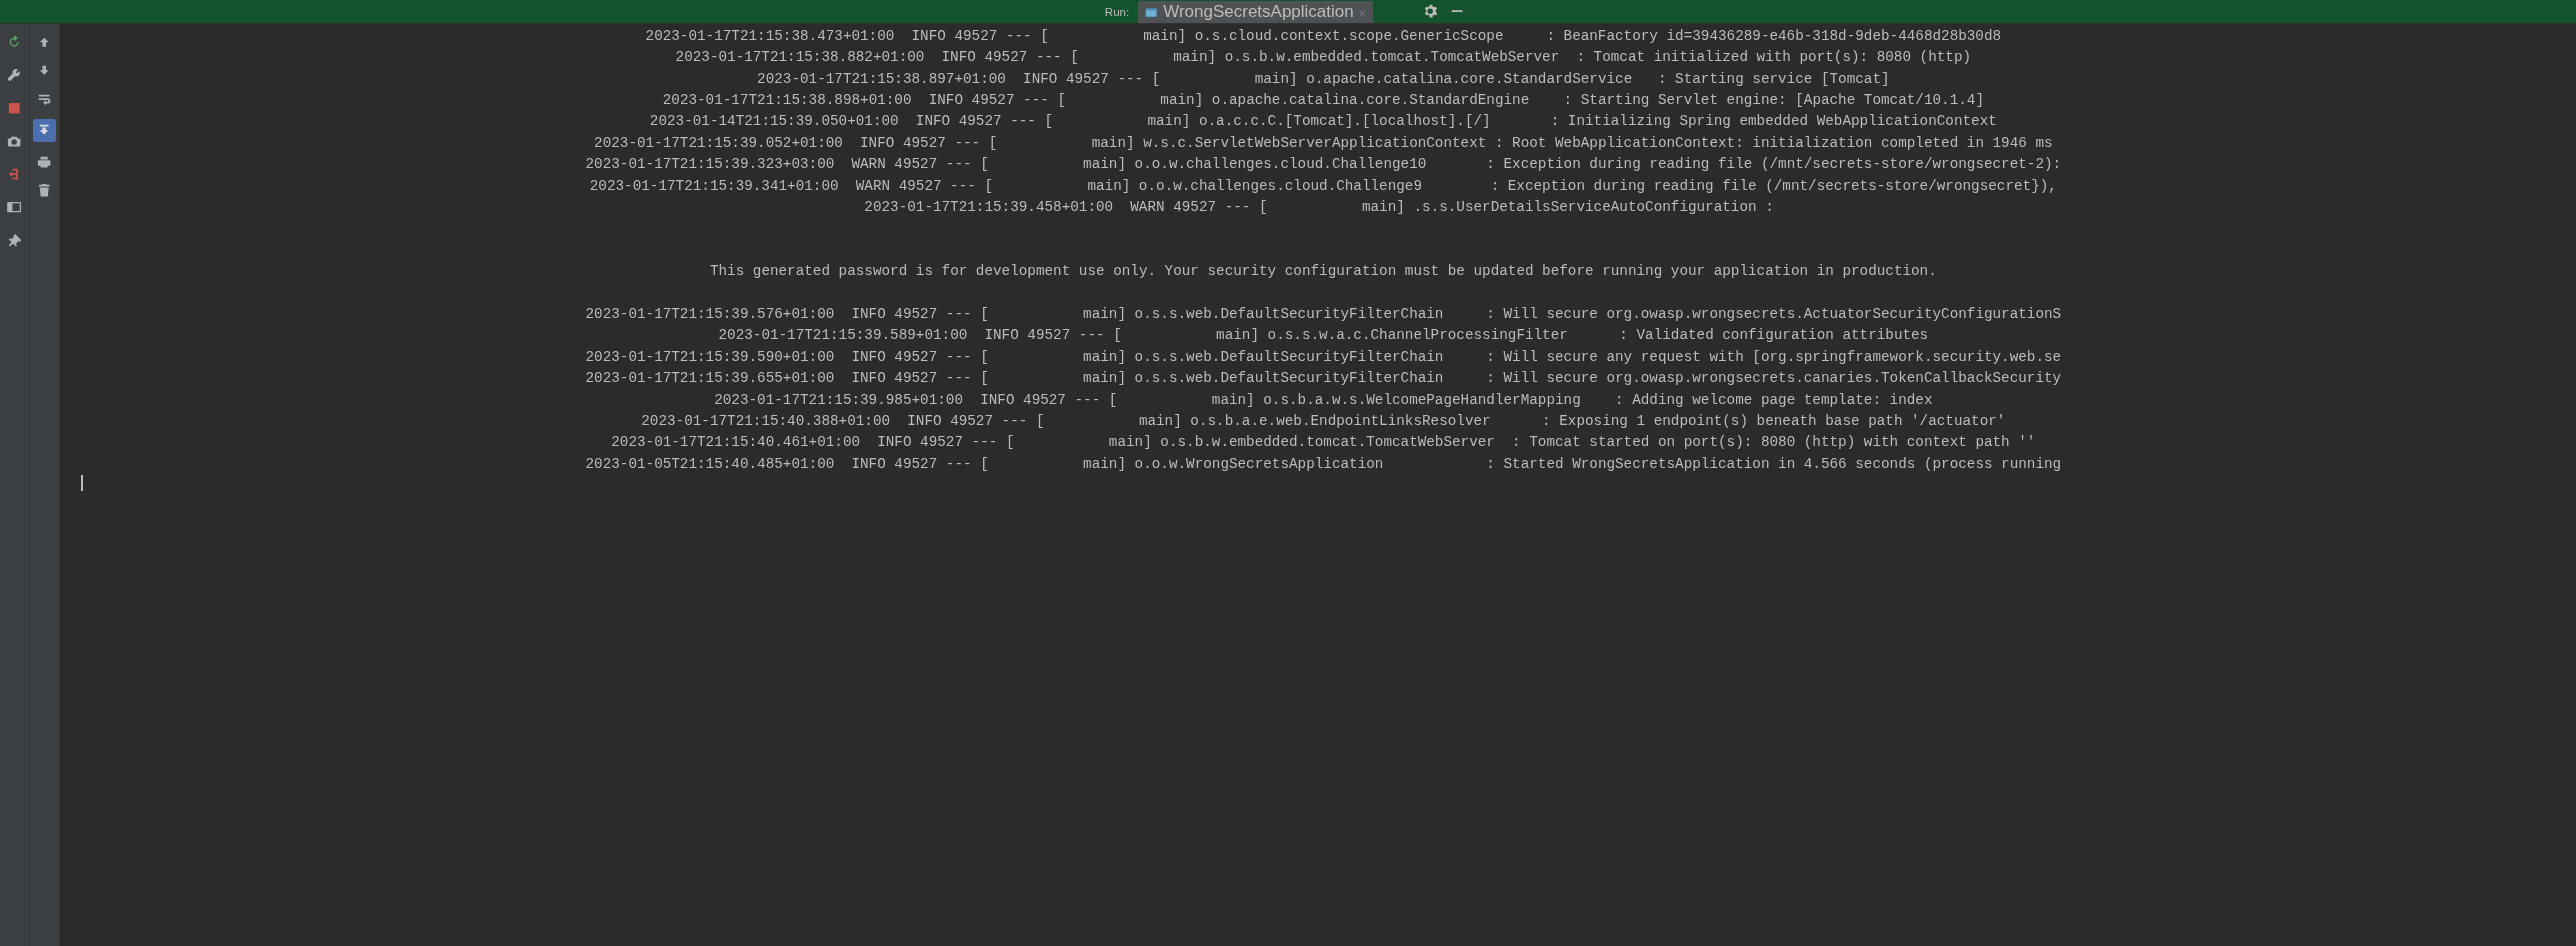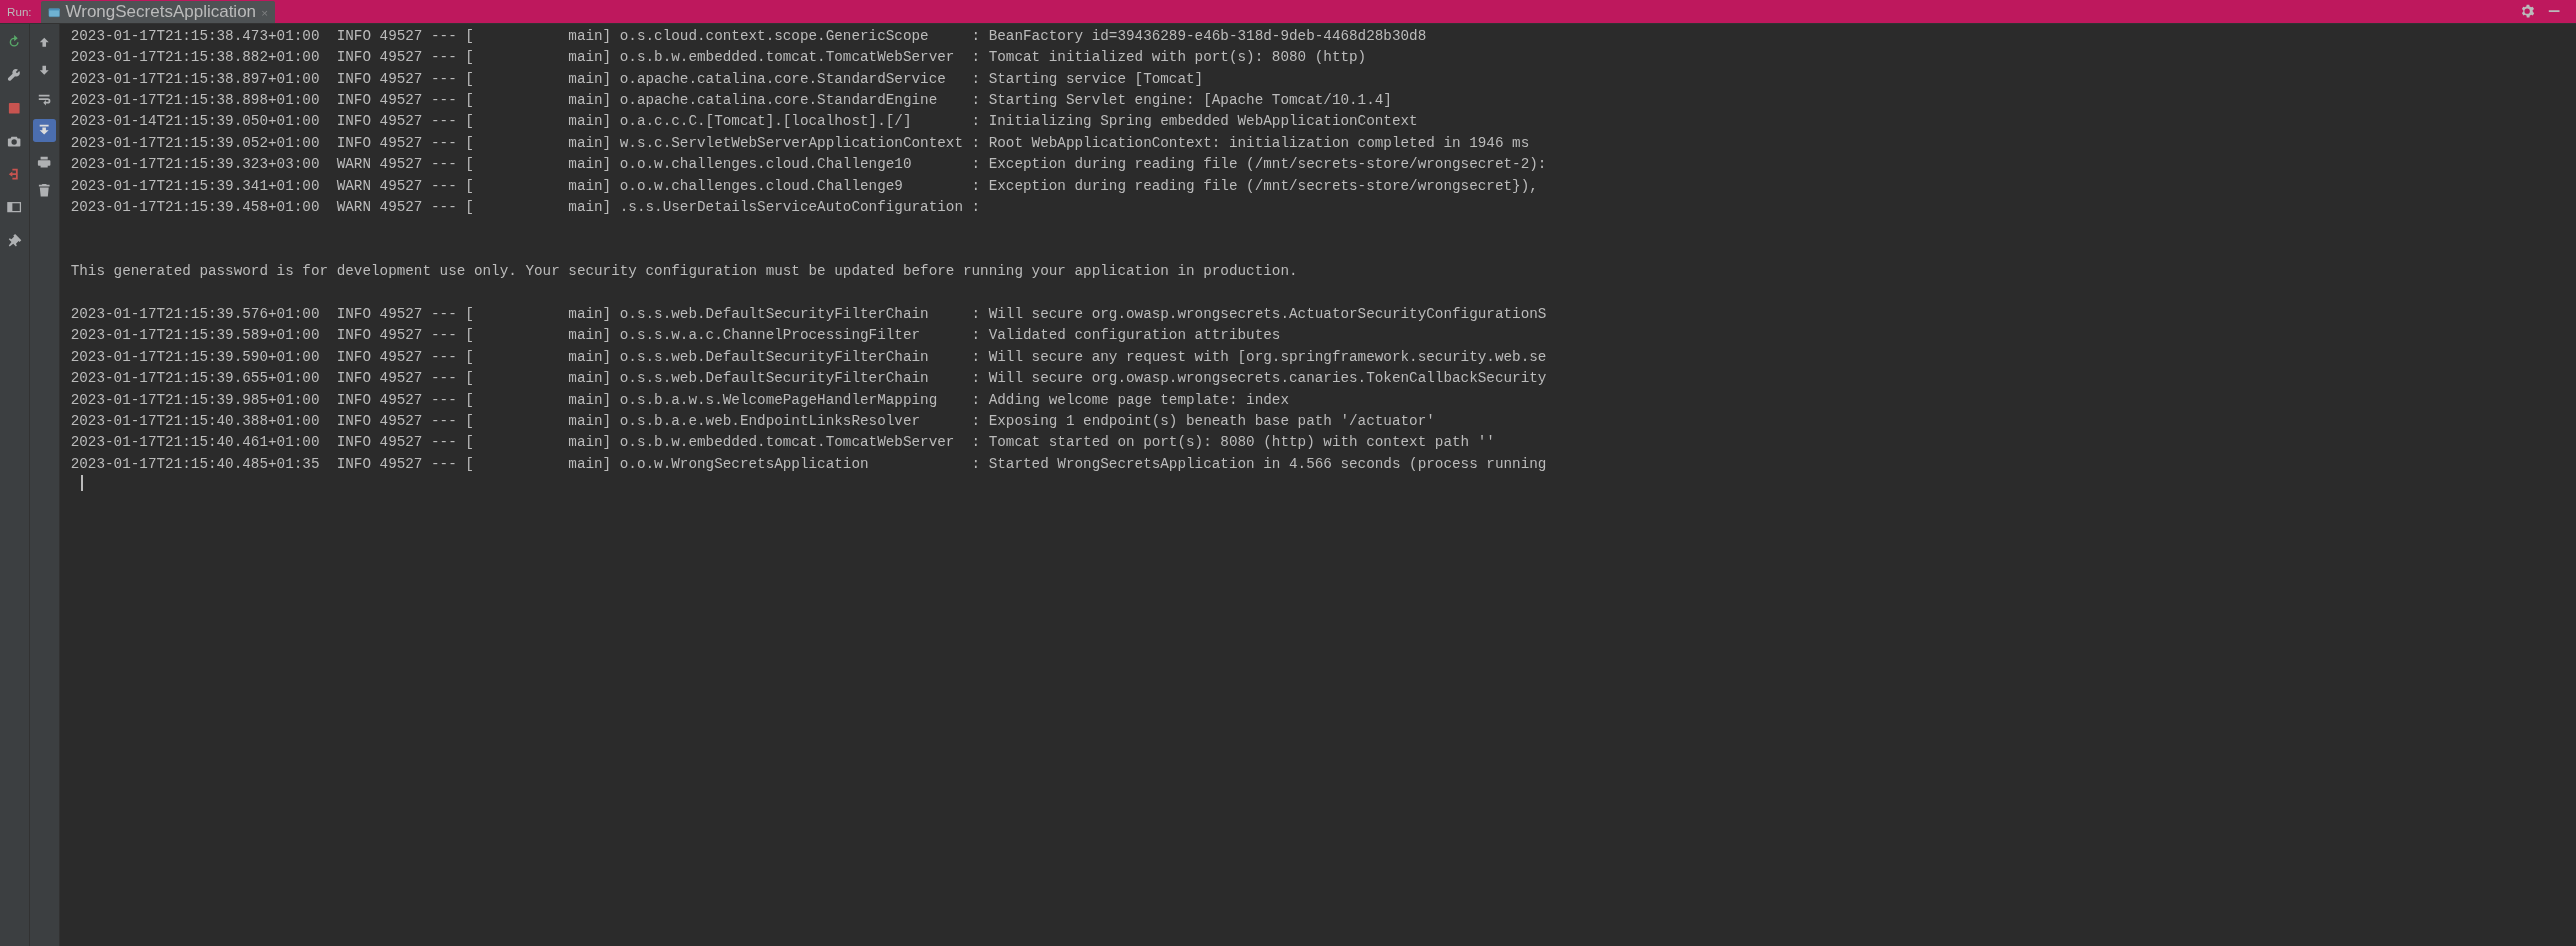--- a/index.html
+++ b/index.html
@@ -7,26 +7,26 @@
       background: #2b2b2b;
       color: #bbbbbb;
       font-family: "Segoe UI", Arial, sans-serif;
       font-size: 11.6px;
       overflow: hidden;
       width: 2576px;
       height: 947px;
     }
     .run-header {
       height: 24px;
-      background: #be185d;
+      background: #14532d;
       display: flex;
       align-items: center;
       padding: 0 7.1px;
       border-bottom: 0.9px solid #323232;
-      justify-content: space-between;
+      justify-content: center;
       gap: 48px;
     }
     .run-header-left { display: flex; align-items: center; }
     .run-header-right { display: flex; align-items: center; gap: 9px; padding-right: 5.3px; }
     .run-label {
       color: #bbbbbb;
       font-size: 11.6px;
       margin-right: 9px;
     }
     .run-tab {
@@ -96,20 +96,21 @@
       background: #2b2b2b;
       padding: 1.8px 0 0 10.7px;
       overflow: hidden;
     }
     .log-line {
       font-family: "Menlo", "Consolas", "Courier New", monospace;
       font-size: 14.3px;
       line-height: 21.4px;
       white-space: pre;
       color: #bbbbbb;
+      text-align: center;
     }
     .blank-line { height: 21.4px; }
     .cursor {
       display: inline-block;
       width: 1.8px;
       height: 16px;
       background: #bbbbbb;
       margin-left: 10.7px;
     }
     svg { display: block; }
@@ -234,19 +235,19 @@
         <div class="blank-line"></div>
         <div class="log-line">This generated password is for development use only. Your security configuration must be updated before running your application in production.</div>
         <div class="blank-line"></div>
         <div class="log-line">2023-01-17T21:15:39.576+01:00  INFO 49527 --- [           main] o.s.s.web.DefaultSecurityFilterChain     : Will secure org.owasp.wrongsecrets.ActuatorSecurityConfigurationS</div>
         <div class="log-line">2023-01-17T21:15:39.589+01:00  INFO 49527 --- [           main] o.s.s.w.a.c.ChannelProcessingFilter      : Validated configuration attributes</div>
         <div class="log-line">2023-01-17T21:15:39.590+01:00  INFO 49527 --- [           main] o.s.s.web.DefaultSecurityFilterChain     : Will secure any request with [org.springframework.security.web.se</div>
         <div class="log-line">2023-01-17T21:15:39.655+01:00  INFO 49527 --- [           main] o.s.s.web.DefaultSecurityFilterChain     : Will secure org.owasp.wrongsecrets.canaries.TokenCallbackSecurity</div>
         <div class="log-line">2023-01-17T21:15:39.985+01:00  INFO 49527 --- [           main] o.s.b.a.w.s.WelcomePageHandlerMapping    : Adding welcome page template: index</div>
         <div class="log-line">2023-01-17T21:15:40.388+01:00  INFO 49527 --- [           main] o.s.b.a.e.web.EndpointLinksResolver      : Exposing 1 endpoint(s) beneath base path '/actuator'</div>
         <div class="log-line">2023-01-17T21:15:40.461+01:00  INFO 49527 --- [           main] o.s.b.w.embedded.tomcat.TomcatWebServer  : Tomcat started on port(s): 8080 (http) with context path ''</div>
-        <div class="log-line">2023-01-17T21:15:40.485+01:35  INFO 49527 --- [           main] o.o.w.WrongSecretsApplication            : Started WrongSecretsApplication in 4.566 seconds (process running</div>
+        <div class="log-line">2023-01-05T21:15:40.485+01:00  INFO 49527 --- [           main] o.o.w.WrongSecretsApplication            : Started WrongSecretsApplication in 4.566 seconds (process running</div>
       </div>
     <span class="cursor"></span>
   </div>
 
 </div>
 
 
 </body></html>

